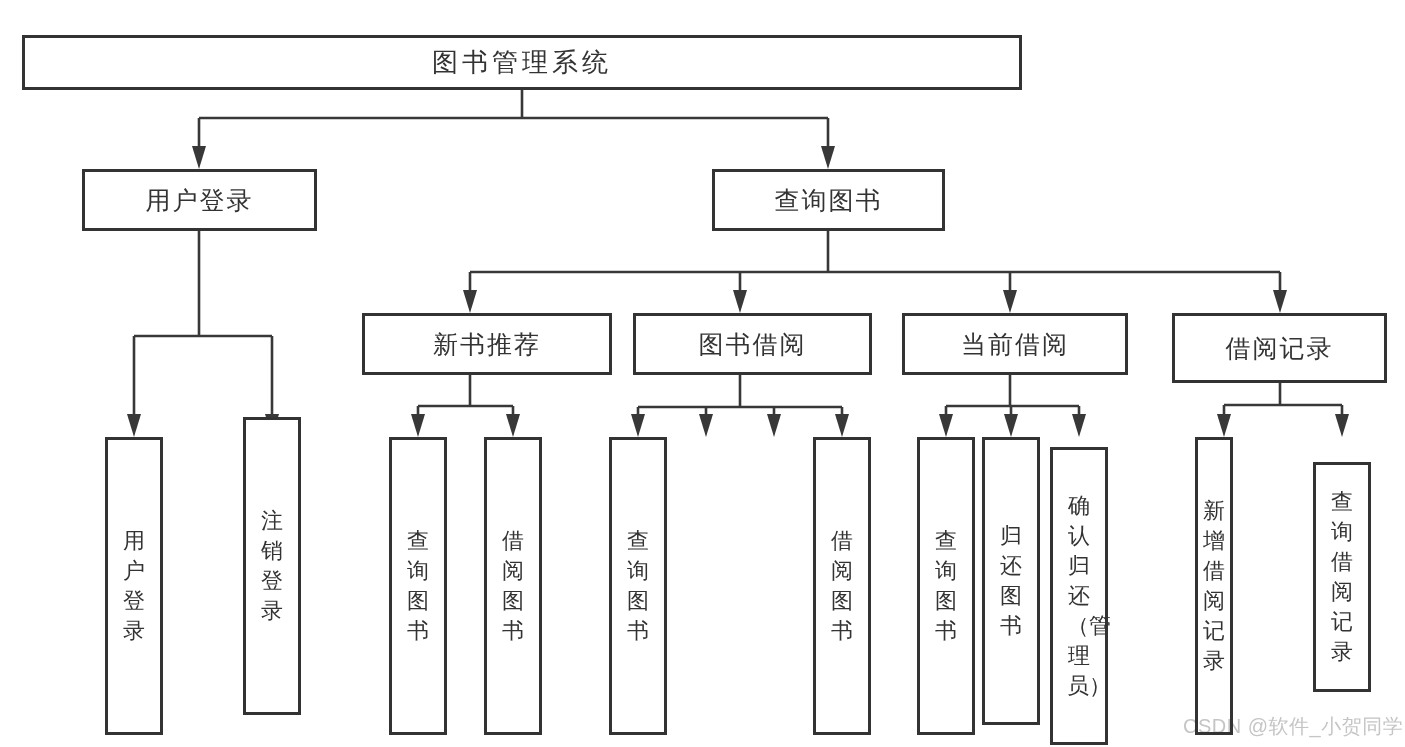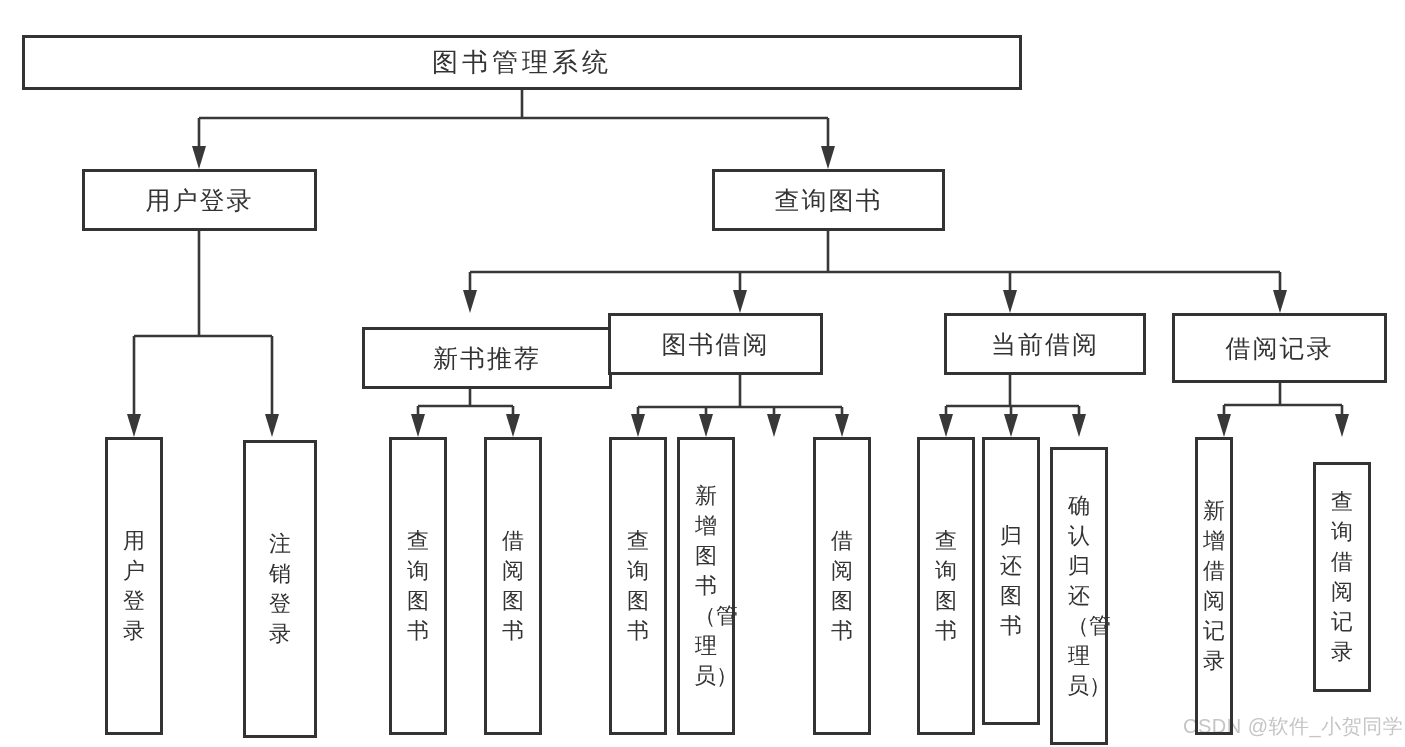--- a/index.html
+++ b/index.html
@@ -92,52 +92,49 @@
     <span>图书管理系统</span>
   </div>
 
   <div class="hbox" style="left:82px;top:169px;width:235px;height:62px">
     <span>用户登录</span>
   </div>
   <div class="hbox" style="left:712px;top:169px;width:233px;height:62px">
     <span>查询图书</span>
   </div>
 
-  <div class="hbox" style="left:362px;top:327px;width:250px;height:62px">
+  <div class="hbox" style="left:362px;top:313px;width:250px;height:62px">
     <span>新书推荐</span>
   </div>
-  <div class="hbox" style="left:608px;top:313px;width:215px;height:62px">
+  <div class="hbox" style="left:633px;top:313px;width:239px;height:62px">
     <span>图书借阅</span>
   </div>
-  <div class="hbox" style="left:944px;top:313px;width:202px;height:62px">
+  <div class="hbox" style="left:902px;top:313px;width:226px;height:62px">
     <span>当前借阅</span>
   </div>
   <div class="hbox" style="left:1172px;top:313px;width:215px;height:70px">
     <span>借阅记录</span>
   </div>
 
   <div class="vbox" style="left:105px;top:437px;width:58px;height:298px">
     <span class="vtext">用户登录</span>
   </div>
-  <div class="vbox" style="left:243px;top:440px;width:74px;height:298px">
+  <div class="vbox" style="left:243px;top:417px;width:58px;height:298px">
     <span class="vtext">注销登录</span>
   </div>
 
   <div class="vbox" style="left:389px;top:437px;width:58px;height:298px">
     <span class="vtext">查询图书</span>
   </div>
   <div class="vbox" style="left:484px;top:437px;width:58px;height:298px">
     <span class="vtext">借阅图书</span>
   </div>
 
   <div class="vbox" style="left:609px;top:437px;width:58px;height:298px">
     <span class="vtext">查询图书</span>
-  </div>
-  <div class="vbox" style="left:677px;top:437px;width:58px;height:298px">
-    <span class="vtext">新增图书（管理员）</span>
   </div>
   <div class="vbox" style="left:813px;top:437px;width:58px;height:298px">
     <span class="vtext">借阅图书</span>
   </div>
 
   <div class="vbox" style="left:917px;top:437px;width:58px;height:298px">
     <span class="vtext">查询图书</span>
   </div>
   <div class="vbox" style="left:982px;top:437px;width:58px;height:288px">
     <span class="vtext">归还图书</span>

